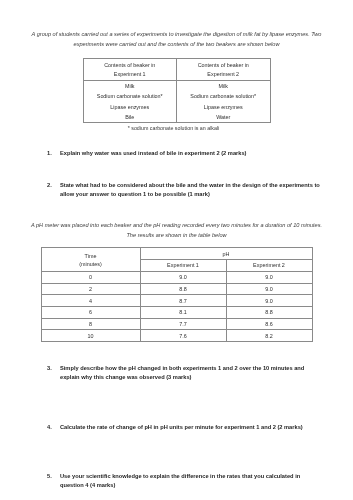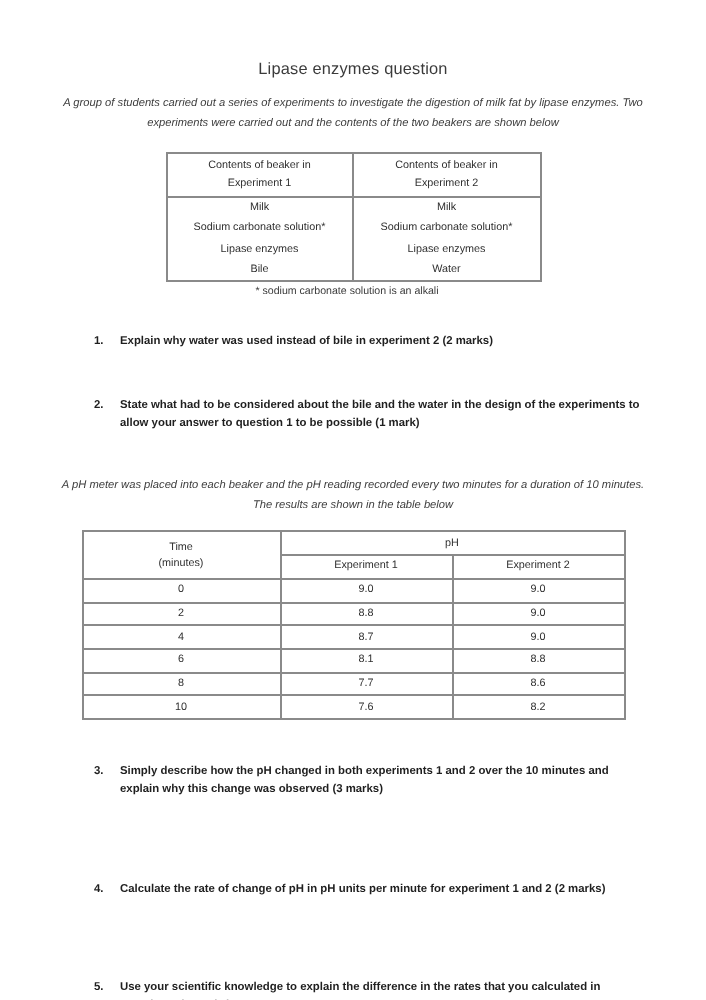--- a/index.html
+++ b/index.html
@@ -139,21 +139,20 @@
   }
   table.ph-table th { font-weight: 400; }
   .col-time { width: 94px; }
   .col-exp  { width: 89px; }
 </style>
 </head>
 <body>
 
 <div class="page">
 
-  <h1 class="doc-title">Lipase enzymes question</h1>
 
   <p class="intro-para">A group of students carried out a series of experiments to investigate the digestion of milk fat by lipase enzymes.  Two experiments were carried out and the contents of the two beakers are shown below</p>
 
   <div class="beaker-table-wrap">
     <table class="beaker-table">
       <thead>
         <tr>
           <th class="hdr-cell">
             <span>Contents of beaker in</span><br>
             <span>Experiment 1</span>

